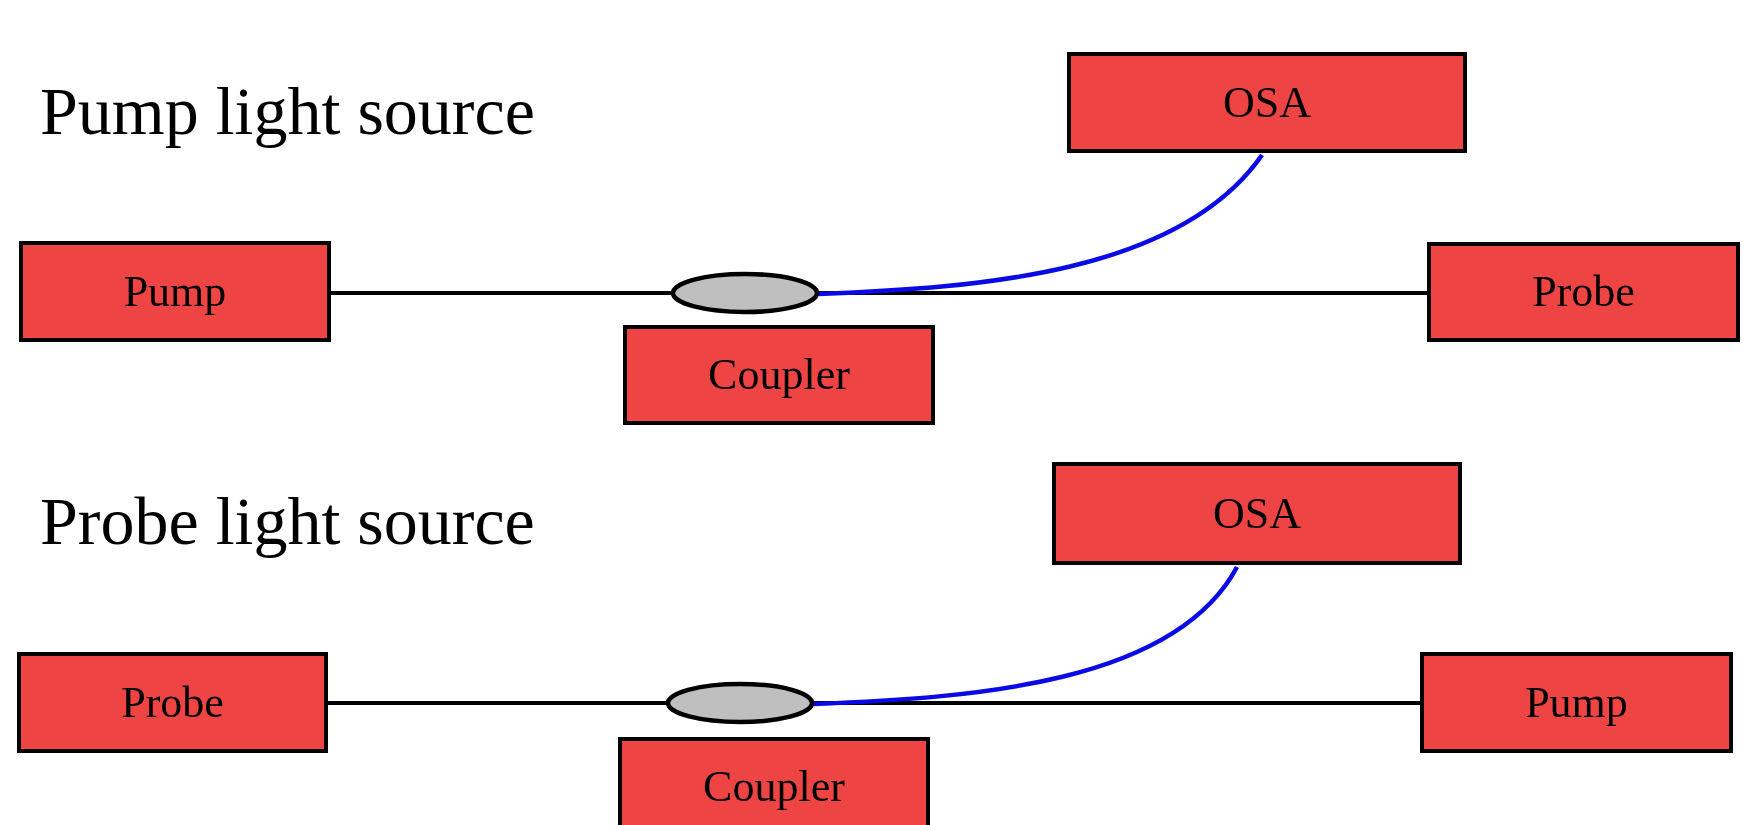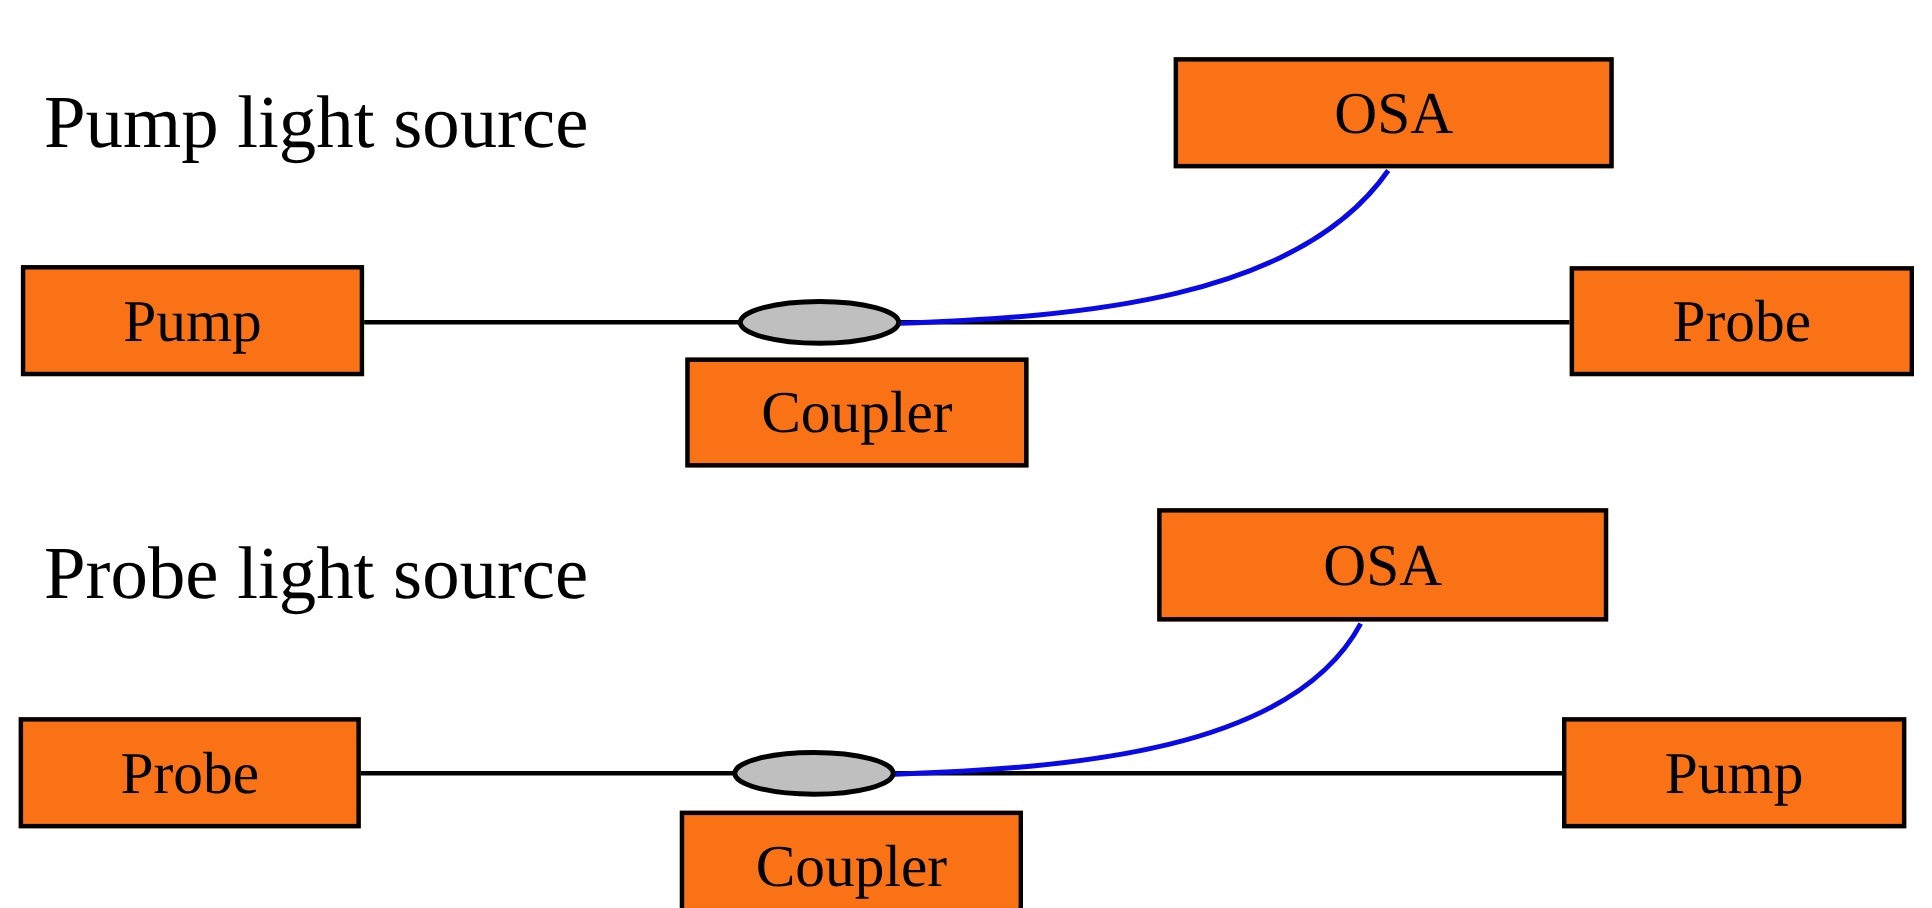--- a/index.html
+++ b/index.html
@@ -27,26 +27,26 @@
   .section-title {
     position: absolute;
     font-size: 68px;
     line-height: 1;
     white-space: nowrap;
     color: #000000;
   }
   .node-box {
     position: absolute;
     box-sizing: border-box;
-    background: #f97316;
+    background: #ef4444;
     border: 4px solid #000000;
     display: flex;
     align-items: center;
     justify-content: center;
-    font-size: 54px;
+    font-size: 44px;
     line-height: 1;
     white-space: nowrap;
   }
   
   .title-top     { left: 40px;   top: 40px;  }
   .pump-top      { left: 19px;   top: 204px; width: 312px; height: 101px; }
   .probe-top     { left: 1427px; top: 205px; width: 313px; height: 100px; }
   .osa-top       { left: 1067px; top: 15px;  width: 400px; height: 101px; }
   .coupler-top   { left: 623px;  top: 288px; width: 312px; height: 100px; }
   

